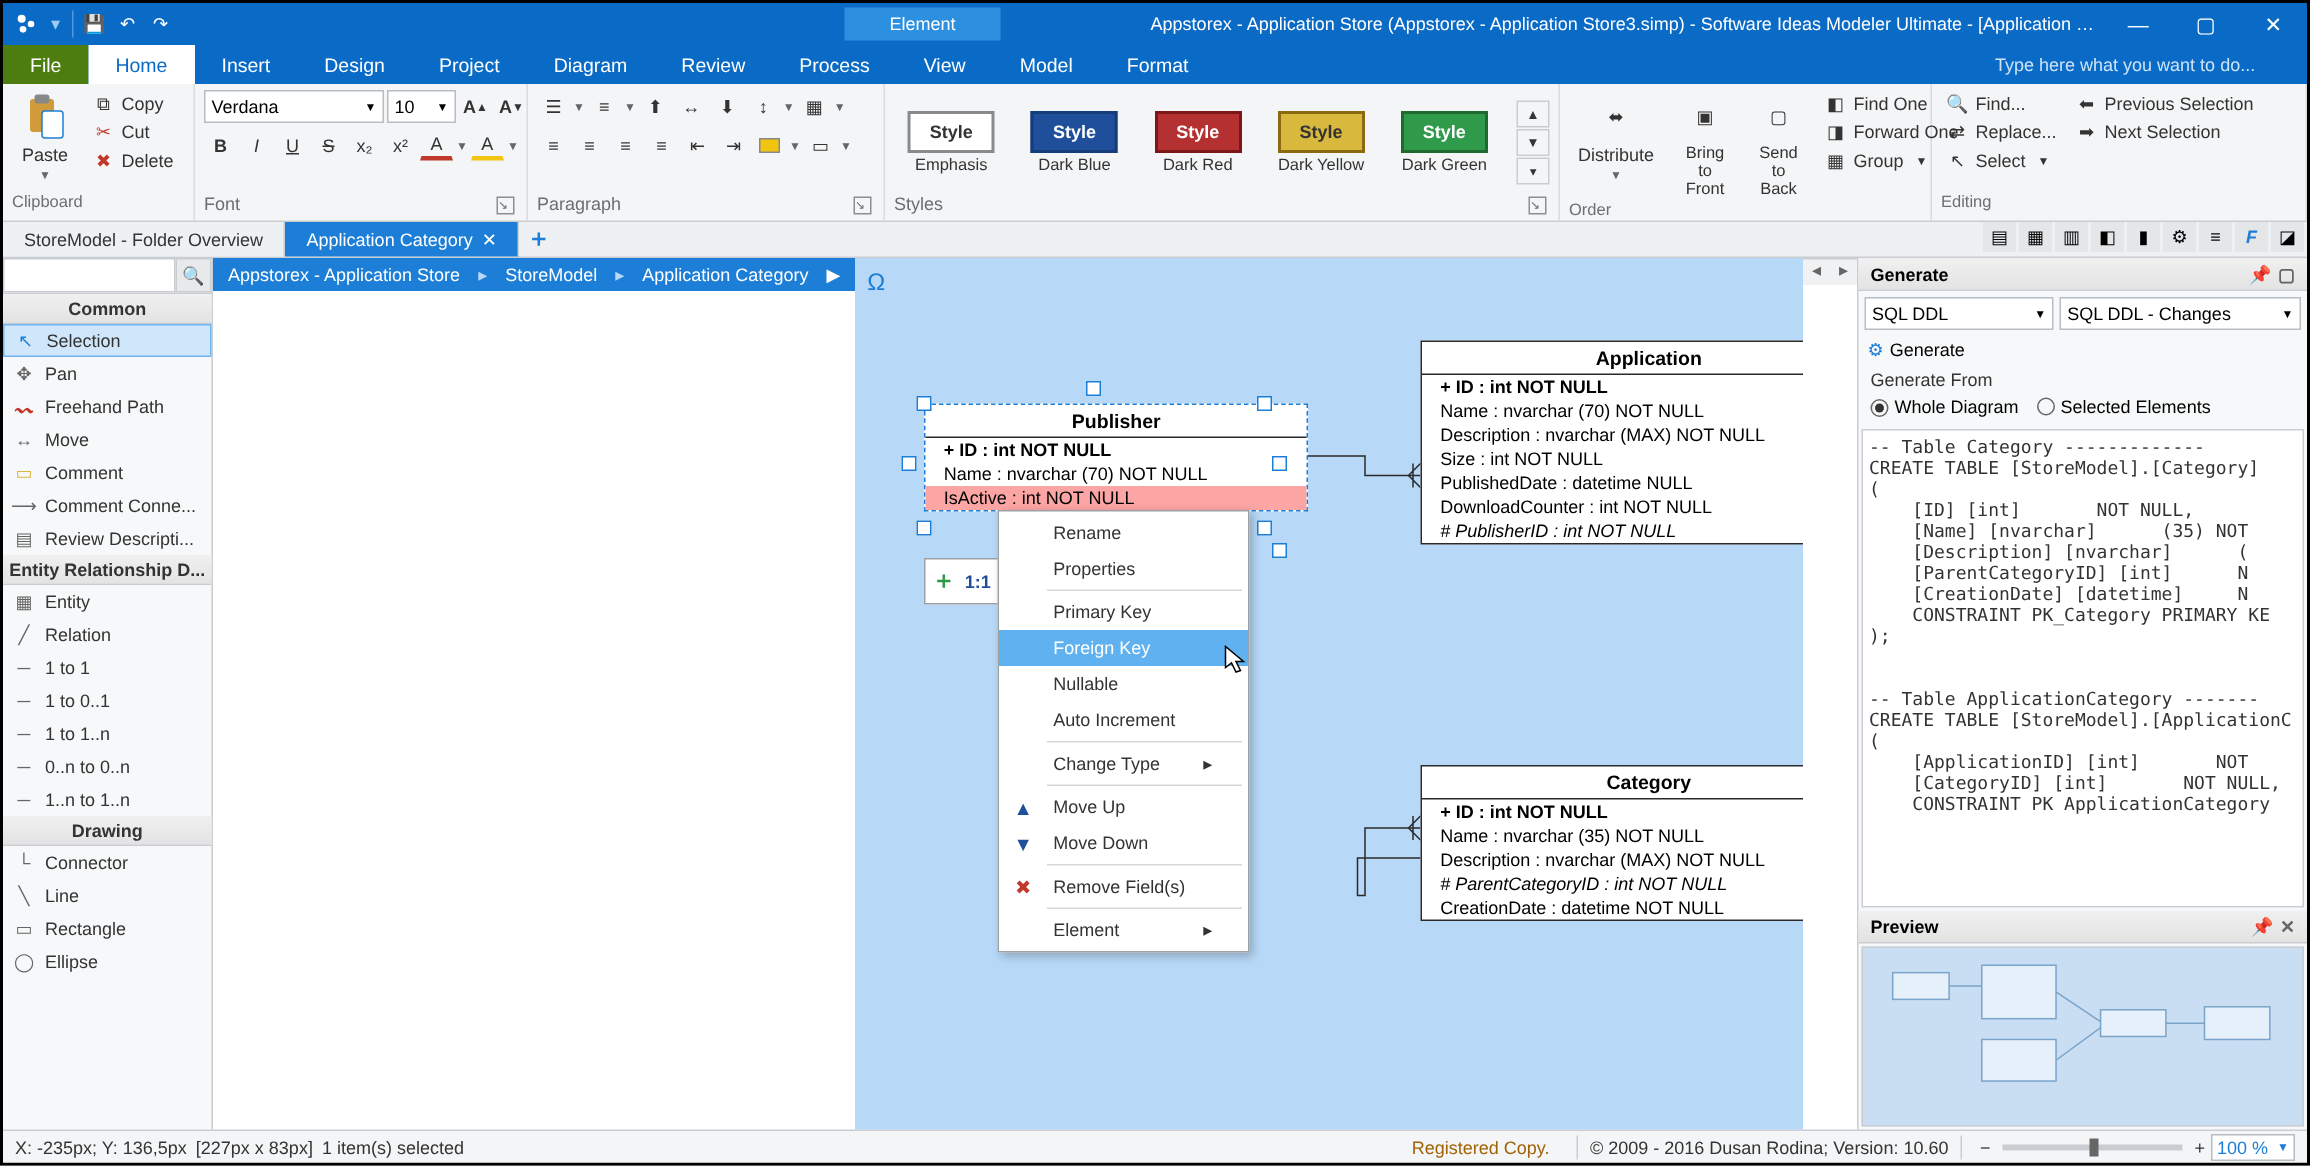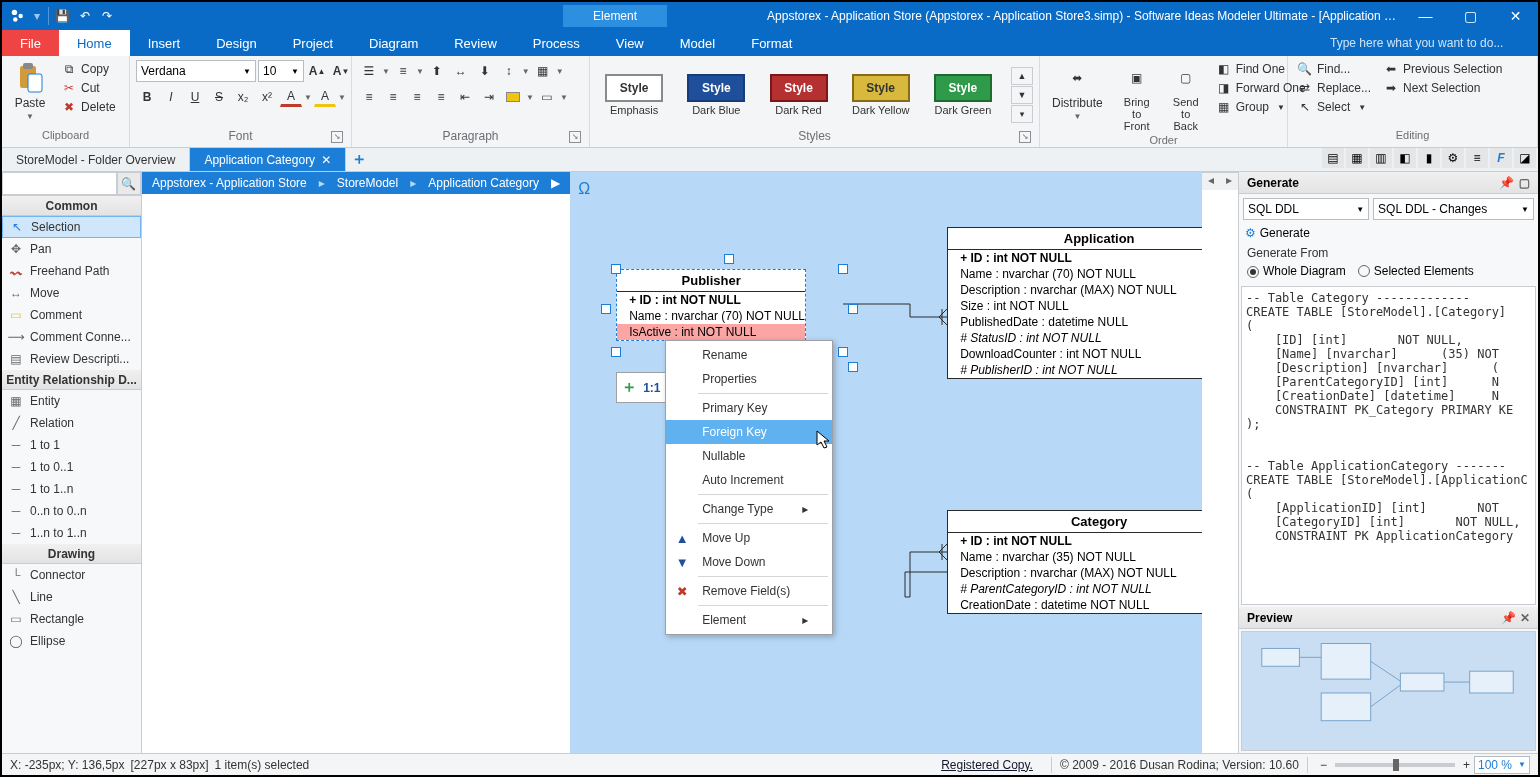--- a/index.html
+++ b/index.html
@@ -8,29 +8,29 @@
 
 .titlebar{height:28px;background:#0a6bc7;display:flex;align-items:center;color:#fff;flex-shrink:0}
 .titlebar .qat{display:flex;align-items:center;gap:6px;padding:0 8px}
 .titlebar .qat .ico{width:16px;height:16px;display:flex;align-items:center;justify-content:center;color:#fff}
 .titlebar .ctxtab{background:#2c8fe0;padding:4px 30px;font-size:12px;color:#fff;margin-left:440px}
 .titlebar .title{flex:1;text-align:left;padding-left:100px;font-size:12px;white-space:nowrap;overflow:hidden;text-overflow:ellipsis}
 .titlebar .winbtns{display:flex}
 .titlebar .winbtn{width:45px;height:28px;display:flex;align-items:center;justify-content:center;color:#fff;font-size:14px}
 
 .menurow{height:26px;background:#0a6bc7;display:flex;align-items:stretch;color:#fff;flex-shrink:0}
-.menurow .file{background:#ef4444;padding:0 18px;display:flex;align-items:center;font-size:13px}
+.menurow .file{background:#4d7c0f;padding:0 18px;display:flex;align-items:center;font-size:13px}
 .menurow .tab{padding:0 18px;display:flex;align-items:center;font-size:13px;color:#fff}
 .menurow .tab.active{background:#fff;color:#0a6bc7}
 .menurow .searchhint{margin-left:auto;padding:0 12px;display:flex;align-items:center;color:#cde3f7;font-size:12px;width:220px}
 
 .ribbon{height:92px;background:#f4f5f6;border-bottom:1px solid #c9cdd1;display:flex;flex-shrink:0;overflow:hidden}
 .rgroup{border-right:1px solid #d9dcde;display:flex;flex-direction:column;padding:4px 6px 0}
 .rgroup .body{flex:1;display:flex;align-items:flex-start;gap:6px}
-.rgroup .lbl{height:18px;text-align:center;color:#6b6f73;font-size:11px;position:relative}
+.rgroup .lbl{height:18px;color:#6b6f73;font-size:11px;position:relative}
 .rgroup .lbl .dlg{position:absolute;right:2px;top:2px;width:12px;height:12px;border:1px solid #8a8f94;font-size:8px;line-height:10px;color:#6b6f73}
 .bigbtn{display:flex;flex-direction:column;align-items:center;gap:2px;padding:2px 6px;color:#333}
 .bigbtn .bic{width:32px;height:32px;display:flex;align-items:center;justify-content:center}
 .smallrow{display:flex;align-items:center;gap:4px;padding:1px 3px;color:#333;white-space:nowrap}
 .smallrow .sic{width:16px;height:16px;display:flex;align-items:center;justify-content:center}
 .col{display:flex;flex-direction:column;gap:1px}
 .fontsel{border:1px solid #b8bdc2;background:#fff;height:22px;padding:0 4px;display:flex;align-items:center;justify-content:space-between;width:120px}
 .fontsel.small{width:46px}
 .toolrow{display:flex;gap:2px;align-items:center;height:22px}
 .tbtn{width:22px;height:22px;display:flex;align-items:center;justify-content:center;border:1px solid transparent;color:#333}
@@ -79,21 +79,21 @@
 .rtoolbar .rt{width:22px;height:20px;background:#e4e6e8;display:flex;align-items:center;justify-content:center}
 .panelhdr{height:22px;background:linear-gradient(#f0f0f0,#e3e3e3);border-bottom:1px solid #c9cdd1;display:flex;align-items:center;padding:0 8px;font-weight:bold;font-size:12px}
 .panelhdr .pctl{margin-left:auto;display:flex;gap:4px;color:#666}
 .combo{border:1px solid #b8bdc2;background:#fff;height:22px;display:flex;align-items:center;justify-content:space-between;padding:0 4px;font-size:12px}
 .codearea{flex:1;background:#fff;border:1px solid #c9cdd1;margin:2px;padding:4px;font-family:Consolas,monospace;font-size:12px;white-space:pre;overflow:auto;color:#333;min-height:0}
 .previewarea{height:120px;background:#c9def2;margin:2px;border:1px solid #c9cdd1;position:relative}
 .hscroll{height:18px;background:#f0f1f2;border-top:1px solid #c9cdd1;display:flex}
 .hscroll .track{flex:1;background:#f0f1f2;position:relative}
 
 .statusbar{height:22px;background:#f4f5f6;border-top:1px solid #c9cdd1;display:flex;align-items:center;padding:0 8px;font-size:12px;color:#333;flex-shrink:0}
-.statusbar .reg{color:#0f172a;text-decoration:underline;margin-left:auto;margin-right:10px}
+.statusbar .reg{color:#a16207;margin-left:auto;margin-right:10px}
 .statusbar .divider{width:1px;height:16px;background:#c9cdd1;margin:0 8px}
 .zoombox{border:1px solid #b8bdc2;background:#fff;height:18px;width:56px;display:flex;align-items:center;justify-content:space-between;padding:0 3px;font-size:11px;color:#1c7ed6}
 .cursor{position:absolute;z-index:100;pointer-events:none}
 svg{display:block}
 </style>
 </head>
 <body>
 
 <div class="window">
 
@@ -450,21 +450,21 @@
           <path d="M273 132 L340 132 L340 145 L377 145" stroke="#2a2a2a" fill="none"></path>
           <path d="M377 137 L369 145 L377 153 M372 137 L372 153" stroke="#2a2a2a" fill="none"></path>
           <path d="M681 145 L720 145 L720 250 L752 250" stroke="#2a2a2a" fill="none"></path>
           <path d="M752 242 L744 250 L752 258 M747 242 L747 258" stroke="#2a2a2a" fill="none"></path>
           <path d="M681 371 L720 371 L720 270 L752 270" stroke="#2a2a2a" fill="none"></path>
           <path d="M752 262 L744 270 L752 278 M747 262 L747 278" stroke="#2a2a2a" fill="none"></path>
           <path d="M377 400 L335 400 L335 425 L340 425 L340 380 L377 380" stroke="#2a2a2a" fill="none"></path>
           <path d="M377 372 L369 380 L377 388 M372 372 L372 388" stroke="#2a2a2a" fill="none"></path>
         </svg>
 
-        <div class="entity sel" style="left:46px;top:97px;width:190px">
+        <div class="entity sel" style="left:46px;top:97px;width:256px">
           <div class="ehdr">Publisher</div>
           <div class="efield"><b>+ ID : int NOT NULL</b></div>
           <div class="efield">Name : nvarchar (70)  NOT NULL</div>
           <div class="efield selrow">IsActive : int NOT NULL</div>
         </div>
         <div class="handle" style="left:41px;top:92px"></div>
         <div class="handle" style="left:154px;top:82px"></div>
         <div class="handle" style="left:268px;top:92px"></div>
         <div class="handle" style="left:31px;top:132px"></div>
         <div class="handle" style="left:278px;top:132px"></div>
@@ -479,21 +479,20 @@
           <span style="width:18px;height:14px;border:1px solid #aaa;background:#eee;display:inline-block"></span>
         </div>
 
         <div class="entity" style="left:377px;top:55px;width:304px">
           <div class="ehdr">Application</div>
           <div class="efield"><b>+ ID : int NOT NULL</b></div>
           <div class="efield">Name : nvarchar (70)  NOT NULL</div>
           <div class="efield">Description : nvarchar (MAX)  NOT NULL</div>
           <div class="efield">Size : int NOT NULL</div>
           <div class="efield">PublishedDate : datetime NULL</div>
-          <div class="efield em"># StatusID : int NOT NULL</div>
           <div class="efield">DownloadCounter : int NOT NULL</div>
           <div class="efield em"># PublisherID : int NOT NULL</div>
         </div>
 
         <div class="entity" style="left:752px;top:225px;width:238px">
           <div class="efield em"><b>+# ApplicationID : int NOT NULL</b></div>
           <div class="efield em"><b>+# CategoryID : int NOT NULL</b></div>
         </div>
 
         <div class="entity" style="left:377px;top:338px;width:304px">

